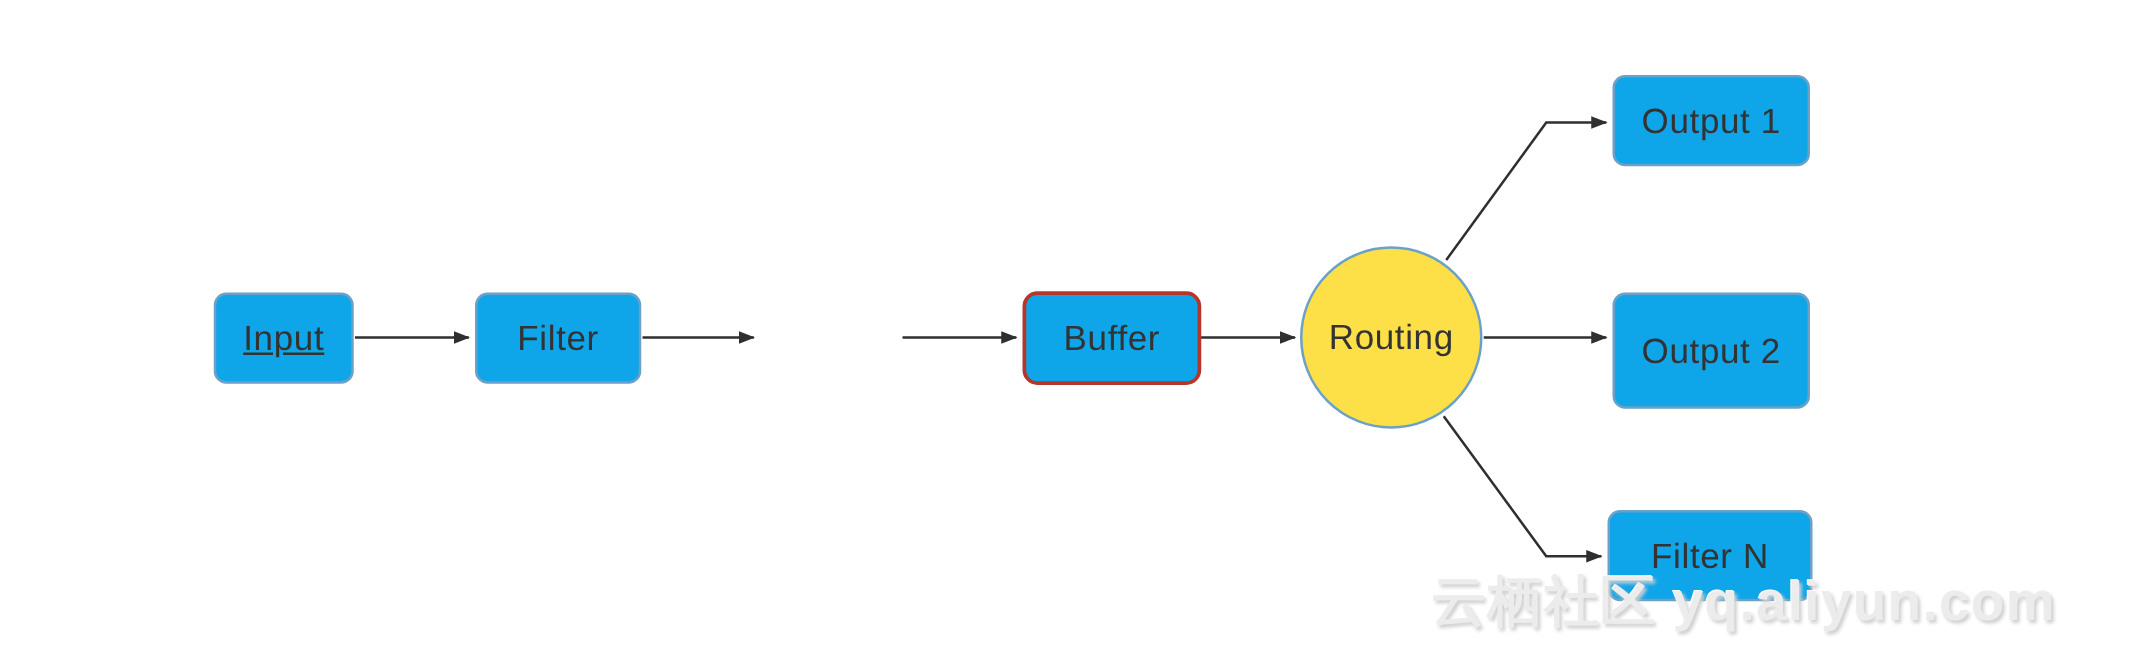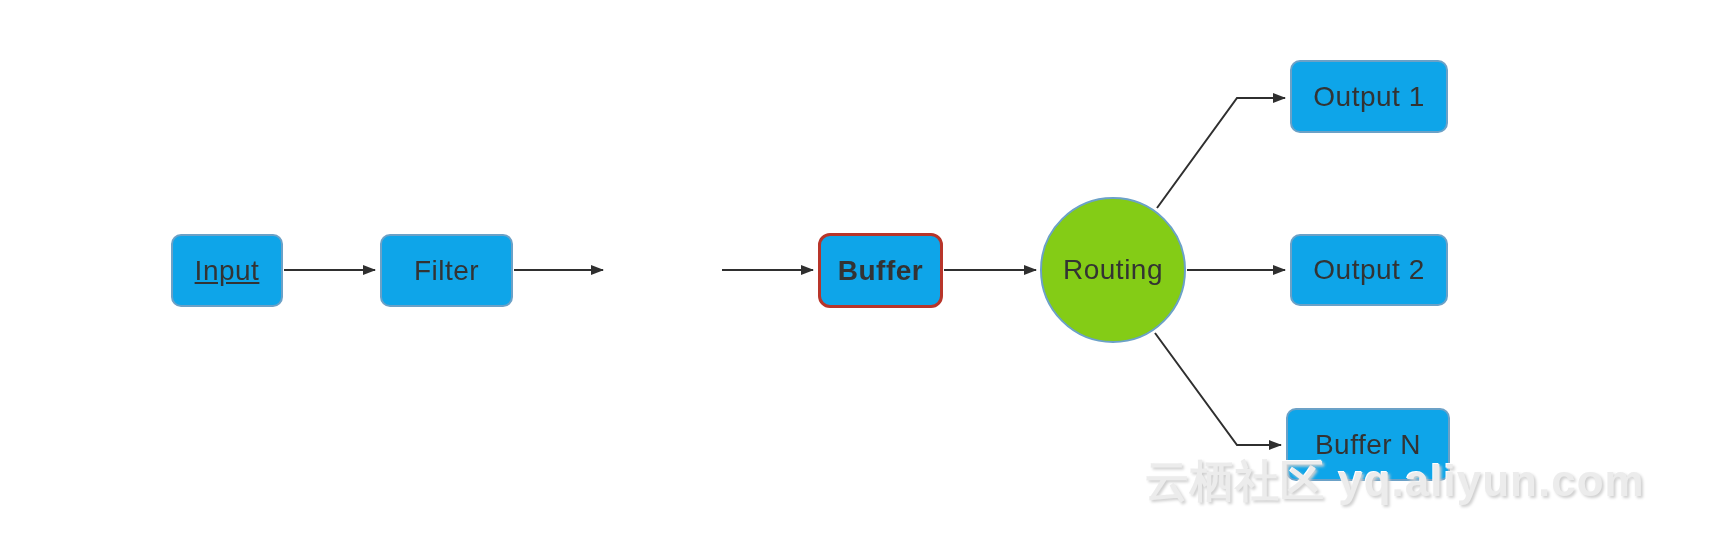--- a/index.html
+++ b/index.html
@@ -34,21 +34,21 @@
     font-size: 28px;
     letter-spacing: 0.5px;
     white-space: nowrap;
   }
   .node.red {
     border: 3px solid #b8352a;
     border-radius: 12px;
   }
   .node.circle {
     border-radius: 50%;
-    background: #84cc16;
+    background: #fde047;
   }
   #watermark {
     position: absolute;
     left: 1145px;
     top: 452px;
     width: 570px;
     font-size: 44px;
     font-weight: 600;
     letter-spacing: 1px;
     color: #ececec;
@@ -81,35 +81,35 @@
 
   <div class="node" style="left:171px; top:234px; width:112px; height:73px;text-decoration:underline;">
     <span>Input</span>
   </div>
 
   <div class="node" style="left:380px; top:234px; width:133px; height:73px;">
     <span>Filter</span>
   </div>
 
 
-  <div class="node red" style="left:818px; top:233px; width:125px; height:75px;font-weight:bold;">
+  <div class="node red" style="left:818px; top:233px; width:143px; height:75px;">
     <span>Buffer</span>
   </div>
 
   <div class="node circle" style="left:1040px; top:197px; width:146px; height:146px;">
     <span>Routing</span>
   </div>
 
   <div class="node" style="left:1290px; top:60px; width:158px; height:73px;">
     <span>Output 1</span>
   </div>
 
-  <div class="node" style="left:1290px; top:234px; width:158px; height:72px;">
+  <div class="node" style="left:1290px; top:234px; width:158px; height:93px;">
     <span>Output 2</span>
   </div>
 
   <div class="node" style="left:1286px; top:408px; width:164px; height:73px;">
-    <span>Buffer N</span>
+    <span>Filter N</span>
   </div>
 
   <div id="watermark">云栖社区 yq.aliyun.com</div>
 
 </div>
 
 </body></html>

